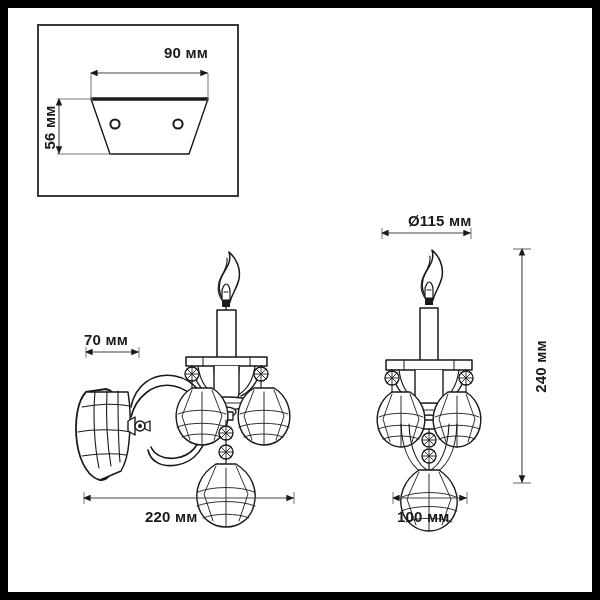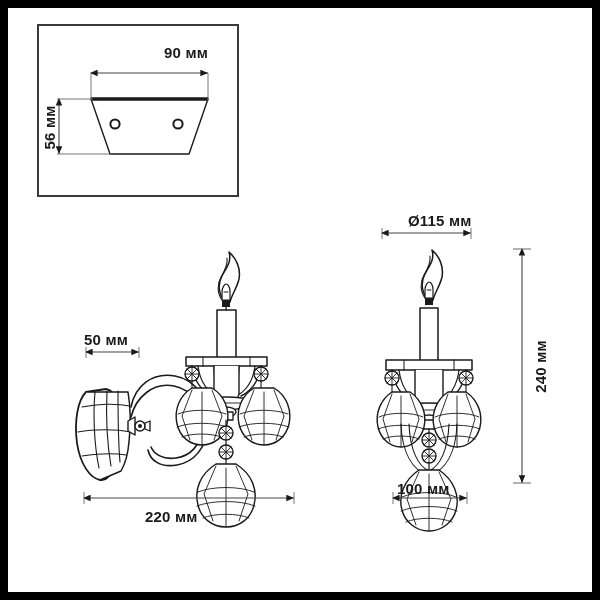--- a/index.html
+++ b/index.html
@@ -349,24 +349,24 @@
       <line x1="522" y1="249" x2="522" y2="483" stroke="#444" stroke-width="1.1" marker-start="url(#arrTail)" marker-end="url(#arrHead)"></line>
       <line x1="513" y1="249" x2="531" y2="249" stroke="#666" stroke-width="1"></line>
       <line x1="513" y1="483" x2="531" y2="483" stroke="#666" stroke-width="1"></line>
     </g>
   </svg>
 
   <div class="dim-label" style="left:122px; top:44px;margin-left:42px;">90 мм</div>
 
   <div class="dim-label rot-label" style="left:21px; top:119px; width:56px; text-align:center;">56 мм</div>
 
-  <div class="dim-label" style="left:84px; top:331px;">50 мм</div>
+  <div class="dim-label" style="left:84px; top:331px;">70 мм</div>
 
   <div class="dim-label" style="left:145px; top:508px;">220 мм</div>
 
   <div class="dim-label" style="left:408px; top:212px;">Ø115 мм</div>
 
   <div class="dim-label rot-label" style="left:504px; top:358px; width:72px; text-align:center;">240 мм</div>
 
-  <div class="dim-label" style="left:397px; top:480px;text-align:center;">100 мм</div>
+  <div class="dim-label" style="left:397px; top:508px;text-align:center;">100 мм</div>
 
   <div class="outer-border"></div>
 </div>
 
 </body></html>

